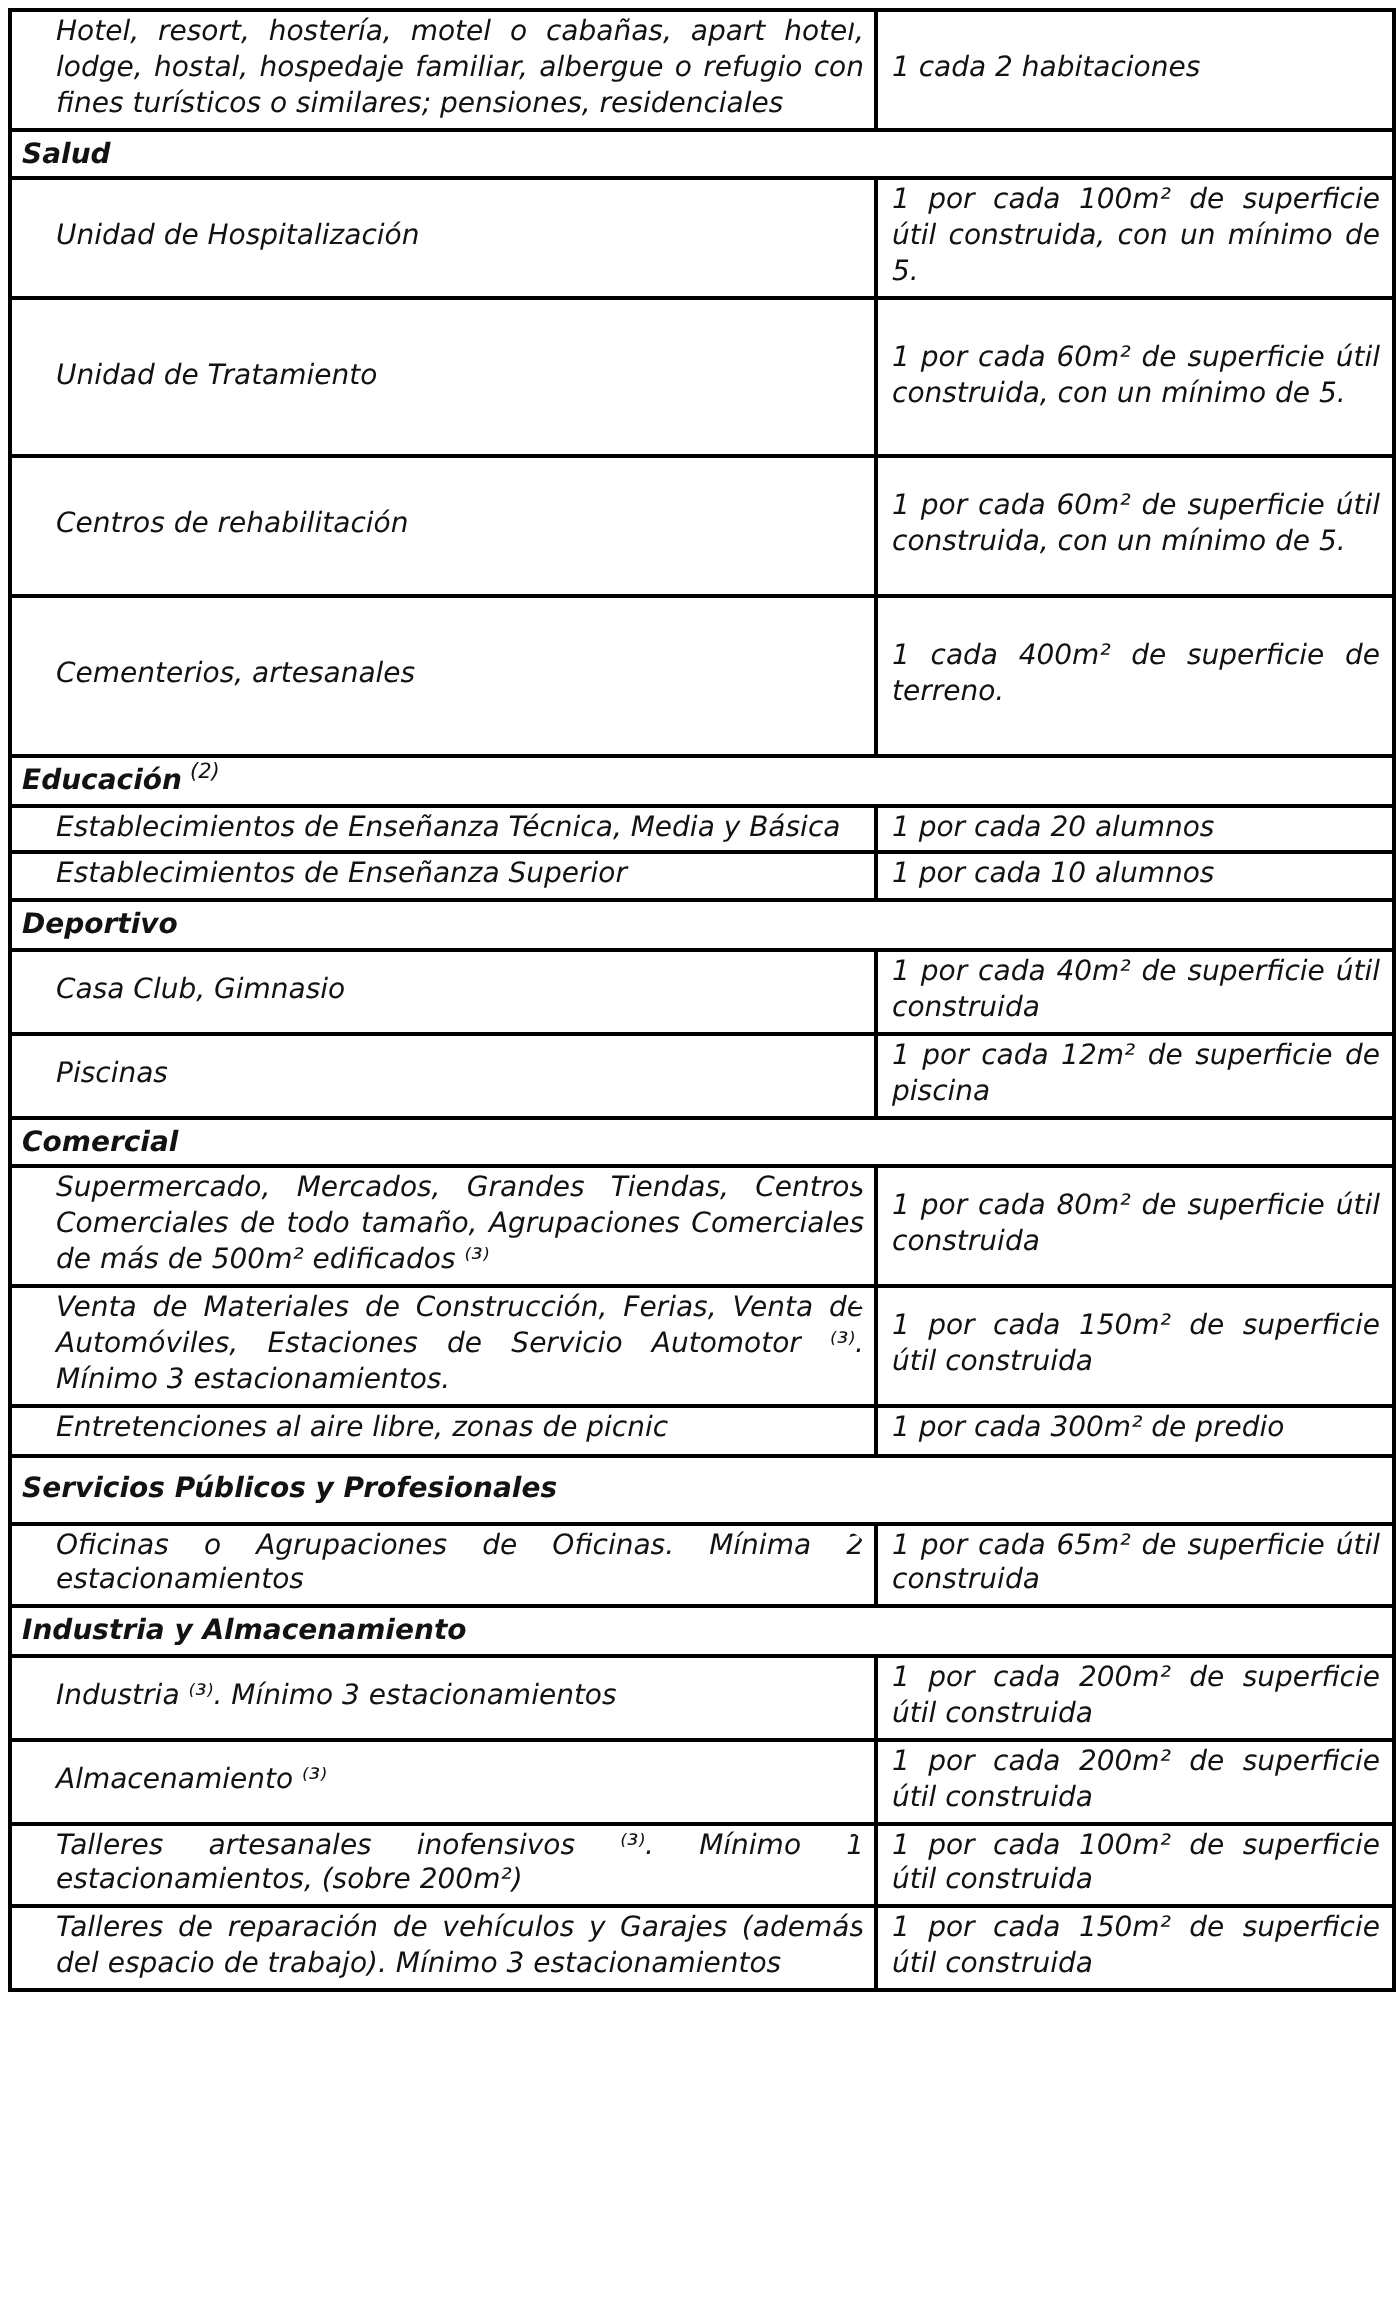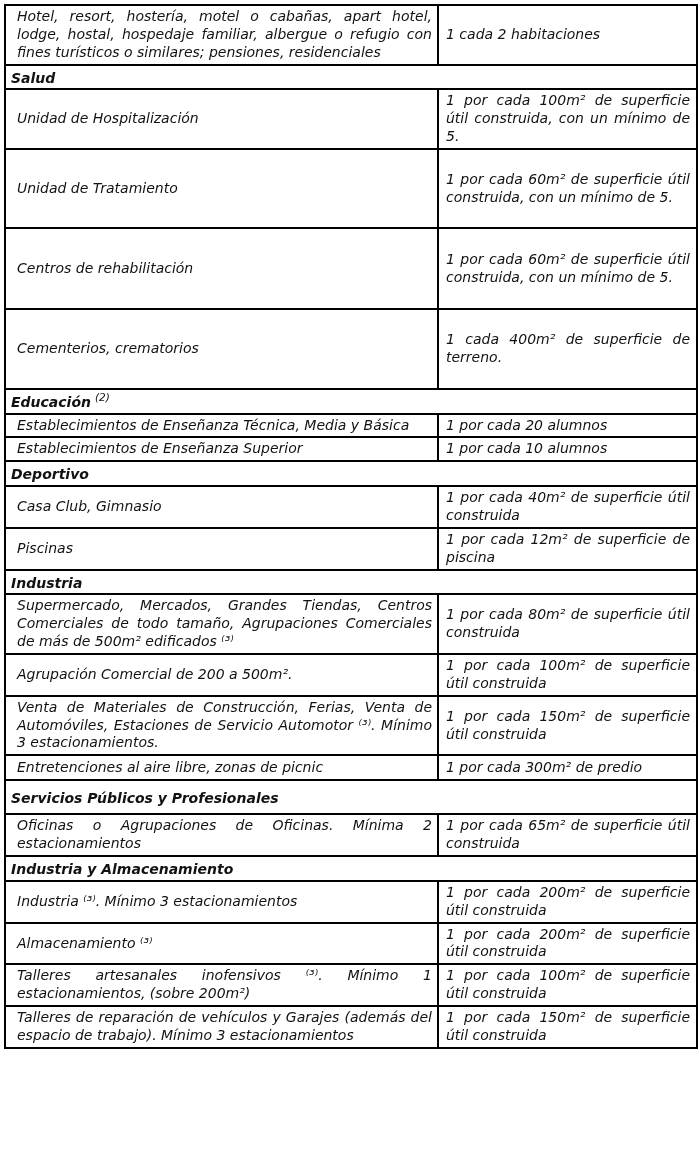--- a/index.html
+++ b/index.html
@@ -20,21 +20,21 @@
     margin: 4px 4px 0 4px;
   }
   table.reqs td {
     border: 2px solid #000;
     vertical-align: middle;
     font-size: 14px;
     line-height: 1.28;
     text-align: justify;
     overflow: hidden;
   }
-  td.cell-left  { padding: 2px 5px 2px 11px; }
+  td.cell-left  { padding: 2px 5px 2px 22px; border-radius: 25px; }
   td.cell-right { padding: 2px 6px 2px 7px; }
   td.cell-header {
     padding: 1px 5px;
     font-weight: bold;
     font-size: 15px;
     text-align: left;
     line-height: 1.15;
   }
   td.cell-header sup.hdr-note {
     font-weight: normal;
@@ -59,26 +59,26 @@
       <td class="cell-header" colspan="2"><span>Salud</span><sup class="hdr-note"></sup></td>
     </tr>
     <tr style="height:41px">
       <td class="cell-left">Unidad de Hospitalización</td>
       <td class="cell-right">1 por cada 100m² de superficie útil construida, con un mínimo de 5.</td>
     </tr>
     <tr style="height:79px">
       <td class="cell-left">Unidad de Tratamiento</td>
       <td class="cell-right">1 por cada 60m² de superficie útil construida, con un mínimo de 5.</td>
     </tr>
-    <tr style="height:81px">
+    <tr style="height:70px">
       <td class="cell-left">Centros de rehabilitación</td>
       <td class="cell-right">1 por cada 60m² de superficie útil construida, con un mínimo de 5.</td>
     </tr>
     <tr style="height:80px">
-      <td class="cell-left">Cementerios, crematorios</td>
+      <td class="cell-left">Cementerios, artesanales</td>
       <td class="cell-right">1 cada 400m² de superficie de terreno.</td>
     </tr>
     <tr style="height:22px">
       <td class="cell-header" colspan="2"><span>Educación</span><sup class="hdr-note">(2)</sup></td>
     </tr>
     <tr style="height:19px">
       <td class="cell-left">Establecimientos de Enseñanza Técnica, Media y Básica</td>
       <td class="cell-right">1 por cada 20 alumnos</td>
     </tr>
     <tr style="height:19px">
@@ -90,29 +90,25 @@
     </tr>
     <tr style="height:33px">
       <td class="cell-left">Casa Club, Gimnasio</td>
       <td class="cell-right">1 por cada 40m² de superficie útil construida</td>
     </tr>
     <tr style="height:33px">
       <td class="cell-left">Piscinas</td>
       <td class="cell-right">1 por cada 12m² de superficie de piscina</td>
     </tr>
     <tr style="height:24px">
-      <td class="cell-header" colspan="2"><span>Industria</span><sup class="hdr-note"></sup></td>
+      <td class="cell-header" colspan="2"><span>Comercial</span><sup class="hdr-note"></sup></td>
     </tr>
     <tr style="height:55px">
       <td class="cell-left">Supermercado, Mercados, Grandes Tiendas, Centros Comerciales de todo tamaño, Agrupaciones Comerciales de más de 500m² edificados ⁽³⁾</td>
       <td class="cell-right">1 por cada 80m² de superficie útil construida</td>
-    </tr>
-    <tr style="height:40px">
-      <td class="cell-left">Agrupación Comercial de 200 a 500m².</td>
-      <td class="cell-right">1 por cada 100m² de superficie útil construida</td>
     </tr>
     <tr style="height:55px">
       <td class="cell-left">Venta de Materiales de Construcción, Ferias, Venta de Automóviles, Estaciones de Servicio Automotor ⁽³⁾.  Mínimo 3 estacionamientos.</td>
       <td class="cell-right">1 por cada 150m² de superficie útil construida</td>
     </tr>
     <tr style="height:25px">
       <td class="cell-left">Entretenciones al aire libre, zonas de picnic</td>
       <td class="cell-right">1 por cada 300m² de predio</td>
     </tr>
     <tr style="height:34px">

